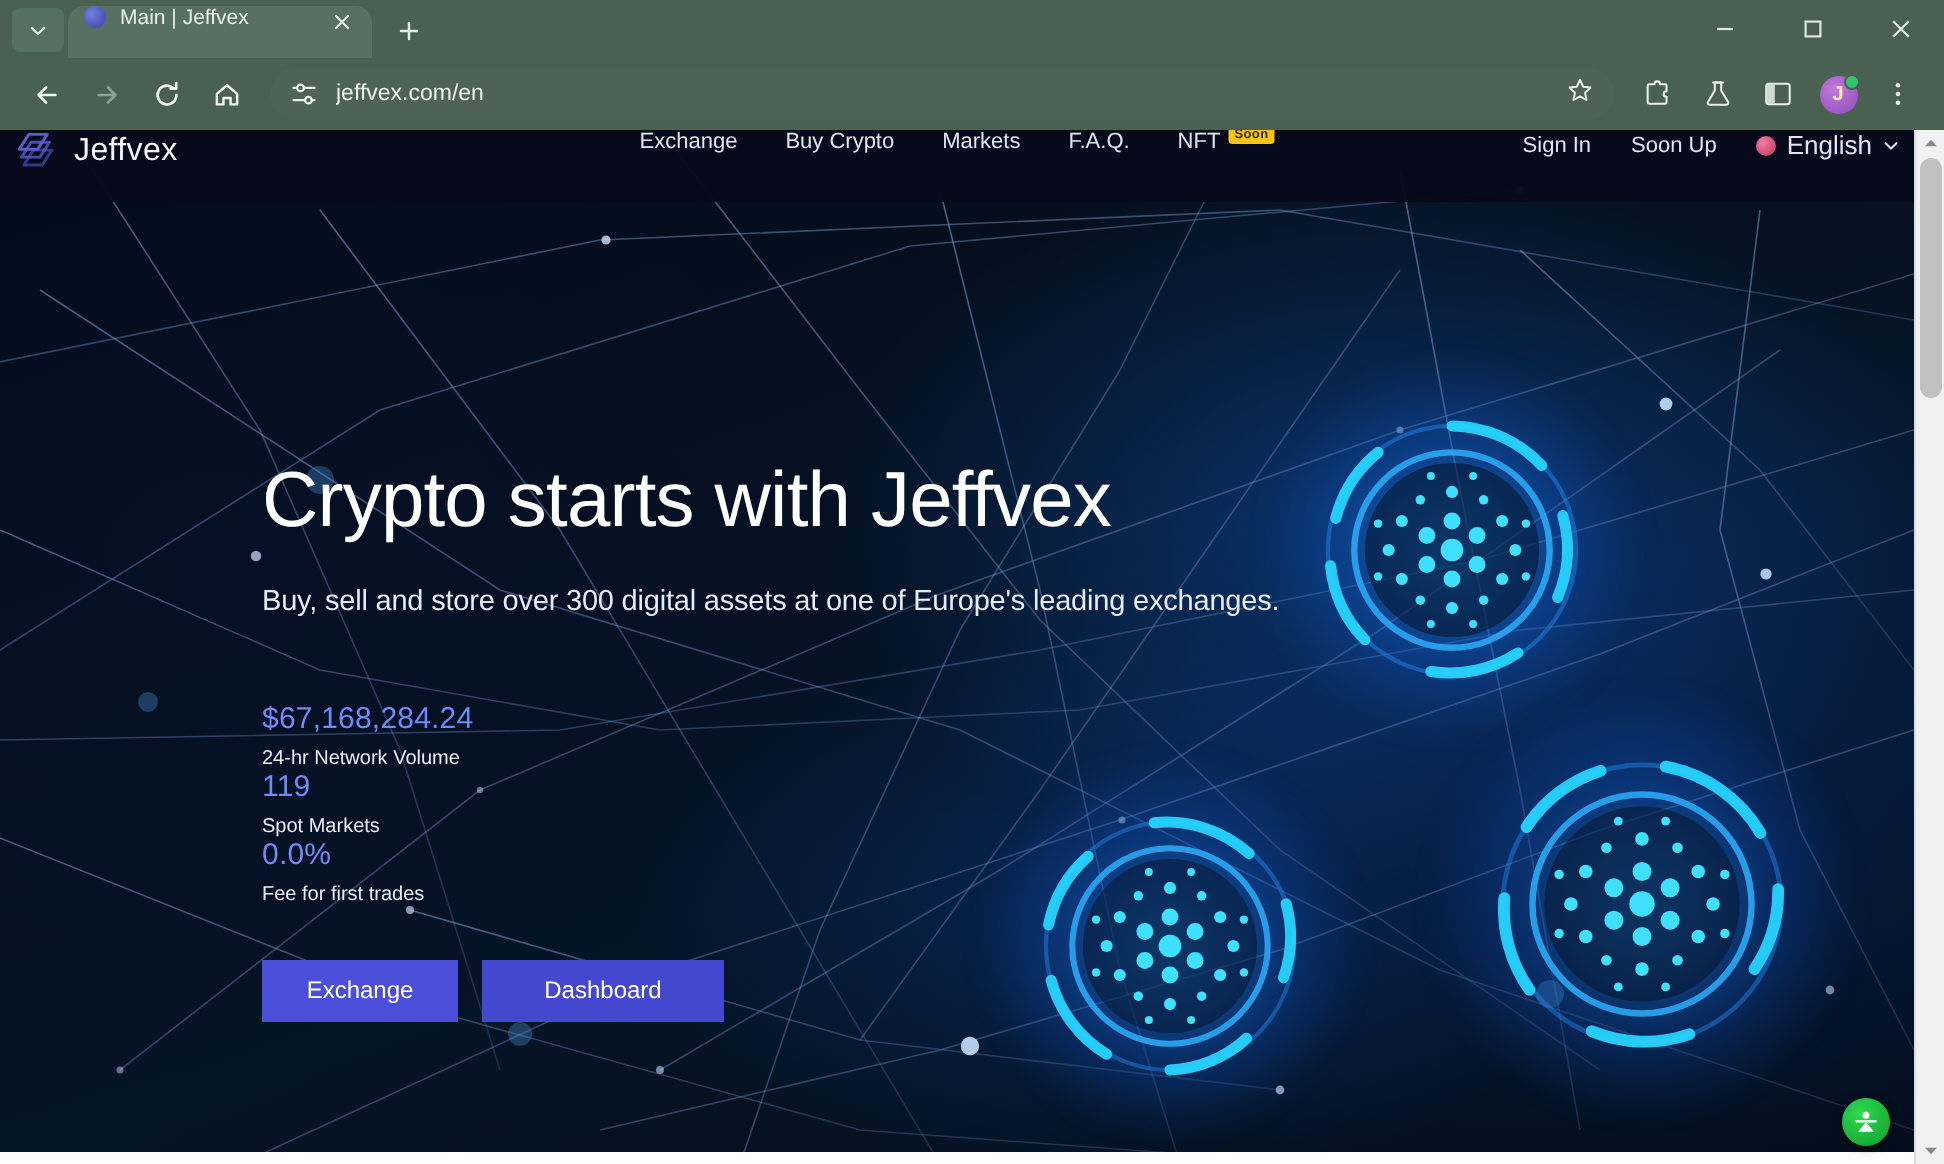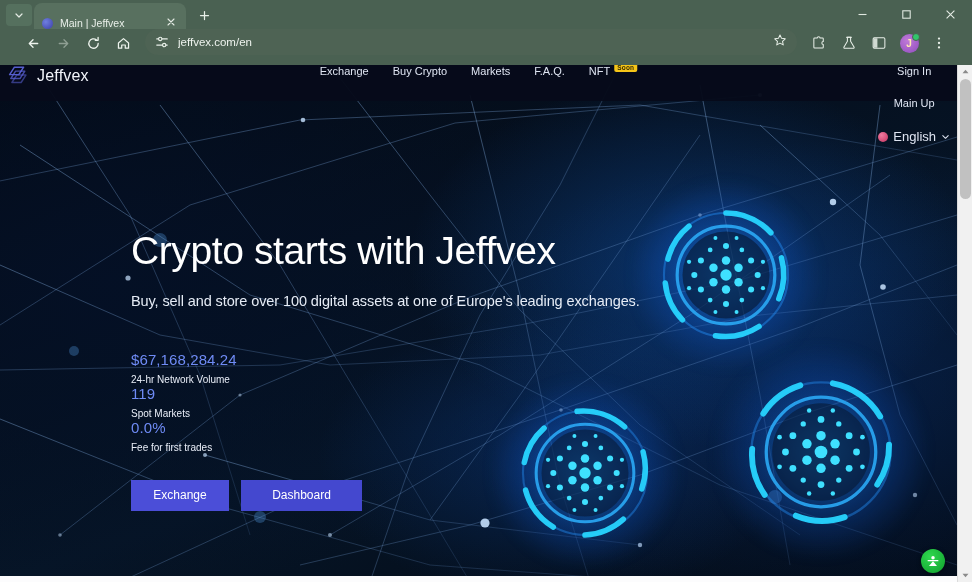--- a/index.html
+++ b/index.html
@@ -36,21 +36,21 @@
     display: flex; align-items: center; justify-content: center;
     background: #55705e;
     cursor: pointer;
   }
   .tab-list-btn svg { display:block; }
   .tab {
     height: 26px;
     width: 152px;
     background: #58705f;
     border-radius: 8px 8px 0 0;
-    display: flex; align-items: flex-end;
+    display: flex; align-items: flex-start;
     padding: 0 8px;
     gap: 7px;
     position: relative;
     cursor: pointer;
   }
   .tab-favicon {
     width: 11px; height: 11px; border-radius: 50%;
     background: radial-gradient(circle at 35% 35%, #6f7fe0, #3c3fa8);
     flex: none;
   }
@@ -83,23 +83,23 @@
   .win-btn {
     width: 44px; height: 29px;
     display: flex; align-items: center; justify-content: center;
     cursor: pointer;
   }
   .win-btn svg { display: block; }
 
   
   .toolbar {
     height: 36px;
-    display: flex; align-items: flex-start;
+    display: flex; align-items: center;
     gap: 2px;
-    padding: 0 19px;
+    padding: 0 9px;
     background: #4a6152;
     flex: none;
   }
   .nav-btn {
     width: 28px; height: 28px;
     display: flex; align-items: center; justify-content: center;
     border-radius: 50%;
     cursor: pointer;
   }
   .nav-btn.disabled { opacity: 0.42; }
@@ -225,21 +225,21 @@
   }
   .soon-badge {
     background: #f5c518; color: #3a2c00;
     font-size: 6.5px; font-weight: bold;
     padding: 1px 3px; border-radius: 2px;
     letter-spacing: .2px;
     position: relative; top: -4px;
   }
   .nav-right {
     margin-left: auto;
-    display: flex; align-items: center; gap: 20px; flex-direction: column;
+    display: flex; align-items: center; gap: 20px;
   }
   .lang {
     display: flex; align-items: center; gap: 5px;
     font-size: 13px; color: #dfe5f2; cursor: pointer;
   }
   .globe-dot {
     width: 10px; height: 10px; border-radius: 50%;
     background: radial-gradient(circle at 35% 32%, #f07ba0, #c4325e);
   }
 
@@ -631,34 +631,34 @@
               <span>F.A.Q.</span>
             </span>
             <span class="nav-link">
               <span>NFT</span>
               <span class="soon-badge">Soon</span>
             </span>
           </div>
 
           <div class="nav-right">
             <span class="nav-link">Sign In</span>
-            <span class="nav-link">Main Up</span>
+            <span class="nav-link">Soon Up</span>
             <span class="lang">
               <span class="globe-dot"></span>
               <span>English</span>
               <svg width="9" height="9" viewBox="0 0 10 10">
                 <path d="M2 4 L5 7 L8 4" fill="none" stroke="#dfe5f2" stroke-width="1.15" stroke-linecap="round" stroke-linejoin="round"></path>
               </svg>
             </span>
           </div>
         </div>
 
         <div class="hero-content">
           <h1 class="h1">Crypto starts with Jeffvex</h1>
-          <p class="sub">Buy, sell and store over 100 digital assets at one of Europe's leading exchanges.</p>
+          <p class="sub">Buy, sell and store over 300 digital assets at one of Europe's leading exchanges.</p>
 
           <div class="stats">
             <div class="stat">
               <div class="stat-val">$67,168,284.24</div>
               <div class="stat-lbl">24-hr Network Volume</div>
             </div>
             <div class="stat">
               <div class="stat-val">119</div>
               <div class="stat-lbl">Spot Markets</div>
             </div>

